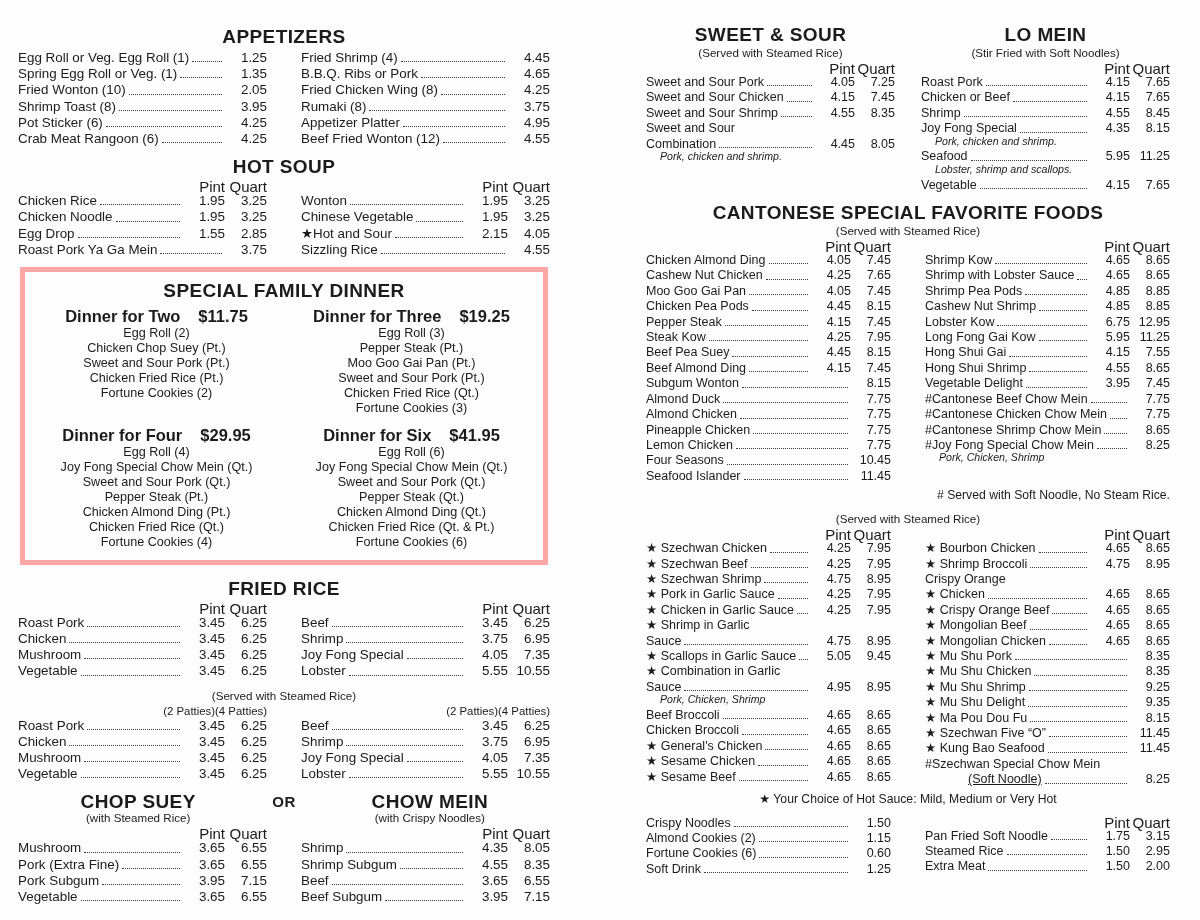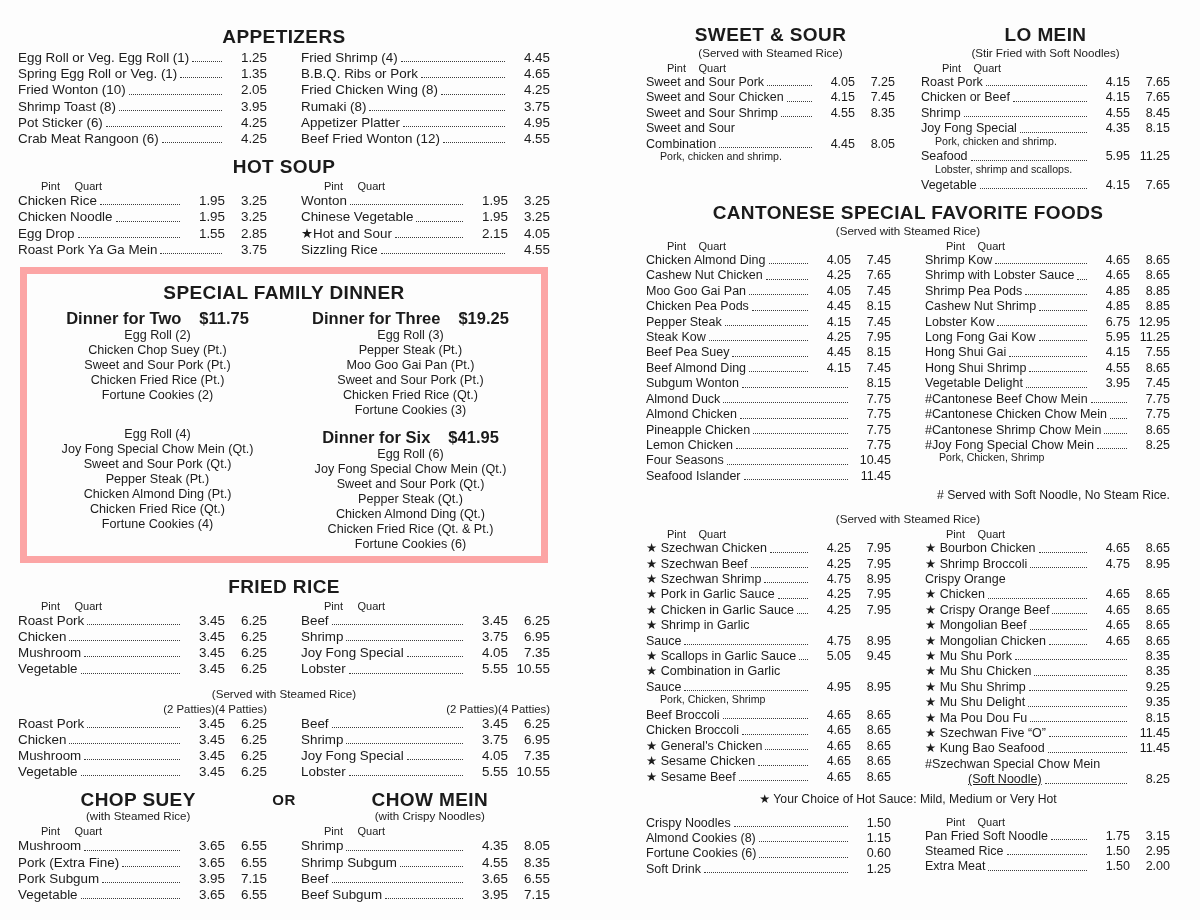--- a/index.html
+++ b/index.html
@@ -13,36 +13,36 @@
   #left-page{left:18px;top:26px;width:532px;--pw:42px;font-size:13.4px;}
   #right-page{left:646px;top:24px;width:524px;--pw:40px;font-size:12.5px;}
 
   .sec{margin-bottom:9px;}
   .sec-title{text-align:center;font-weight:bold;font-size:19px;letter-spacing:.4px;line-height:22px;}
   .sec-sub{text-align:center;font-size:11.6px;line-height:14px;}
 
   .cols{display:flex;gap:34px;margin-top:2px;}
   .col{flex:1;min-width:0;}
 
-  .phdr{display:flex;justify-content:flex-start;font-size:11px;line-height:13px;}
+  .phdr{display:flex;justify-content:flex-end;font-size:15px;line-height:13px;}
   .ph{width:var(--pw);text-align:right;flex:none;}
   .phdr-text{text-align:right;font-size:11.4px;line-height:13px;}
 
   #left-page .row{line-height:16.2px;}
   #right-page .row{line-height:15.4px;}
   .row{display:flex;align-items:baseline;}
   .nm{white-space:nowrap;}
   .has-star .nm{padding-left:13px;text-indent:-13px;}
   .cont.indent2 .nm{padding-left:43px;text-decoration:underline;}
   .has-star .cont.indent2 .nm{padding-left:56px;}
   .dots{flex:1 1 auto;min-width:4px;align-self:flex-end;margin:0 3px 4px 3px;border-bottom:1.6px dotted #3c3c3c;height:0;}
   .p{width:var(--pw);text-align:right;white-space:nowrap;flex:none;}
-  .note{font-size:10.6px;line-height:11.8px;margin:-1px 0 2px 14px;}
+  .note{font-style:italic;font-size:10.6px;line-height:11.8px;margin:-1px 0 2px 14px;}
 
-  .sec.boxed{border:7px solid #fca5a5;padding:8px 12px 4px;margin:4px 2px 13px;}
+  .sec.boxed{border:5px solid #fca5a5;padding:8px 12px 10px;margin:4px 2px 13px;}
   .dinner-grid{display:grid;grid-template-columns:1fr 1fr;column-gap:16px;row-gap:10px;margin-top:4px;}
   .dinner{text-align:center;}
   .dinner-hdr{font-weight:bold;font-size:16.5px;line-height:20px;}
   .dinner-price{margin-left:18px;}
   .dinner-item{font-size:12.6px;line-height:14.9px;}
 
   .tri{display:flex;align-items:flex-start;}
   .tri-part{flex:1;text-align:center;}
   .tri-part.mid{flex:0 0 auto;padding:0 14px;}
   .tri-part.mid .sec-title{font-size:15px;}
@@ -245,20 +245,21 @@
         <div class="dinner">
           <div class="dinner-hdr"><span class="dinner-title">Dinner for Three</span><span class="dinner-price">$19.25</span></div>
           <div class="dinner-item">Egg Roll (3)</div>
           <div class="dinner-item">Pepper Steak (Pt.)</div>
           <div class="dinner-item">Moo Goo Gai Pan (Pt.)</div>
           <div class="dinner-item">Sweet and Sour Pork (Pt.)</div>
           <div class="dinner-item">Chicken Fried Rice (Qt.)</div>
           <div class="dinner-item">Fortune Cookies (3)</div>
         </div>
         <div class="dinner">
+          <div class="dinner-hdr"><span class="dinner-title">Dinner for Four</span><span class="dinner-price">$29.95</span></div>
           <div class="dinner-item">Egg Roll (4)</div>
           <div class="dinner-item">Joy Fong Special Chow Mein (Qt.)</div>
           <div class="dinner-item">Sweet and Sour Pork (Qt.)</div>
           <div class="dinner-item">Pepper Steak (Pt.)</div>
           <div class="dinner-item">Chicken Almond Ding (Pt.)</div>
           <div class="dinner-item">Chicken Fried Rice (Qt.)</div>
           <div class="dinner-item">Fortune Cookies (4)</div>
         </div>
         <div class="dinner">
           <div class="dinner-hdr"><span class="dinner-title">Dinner for Six</span><span class="dinner-price">$41.95</span></div>
@@ -1112,21 +1113,21 @@
         <div class="col">
           <div class="item">
             <div class="row">
               <span class="nm">Crispy Noodles</span>
               <span class="dots"></span>
               <span class="p single">1.50</span>
             </div>
           </div>
           <div class="item">
             <div class="row">
-              <span class="nm">Almond Cookies (8)</span>
+              <span class="nm">Almond Cookies (2)</span>
               <span class="dots"></span>
               <span class="p single">1.15</span>
             </div>
           </div>
           <div class="item">
             <div class="row">
               <span class="nm">Fortune Cookies (6)</span>
               <span class="dots"></span>
               <span class="p single">0.60</span>
             </div>

